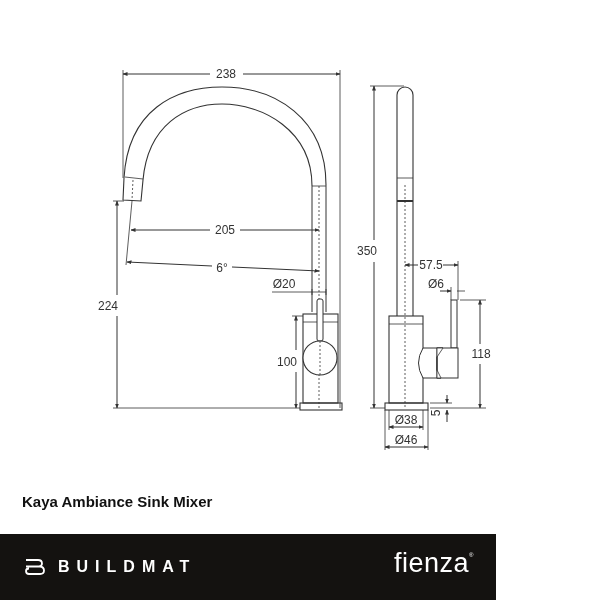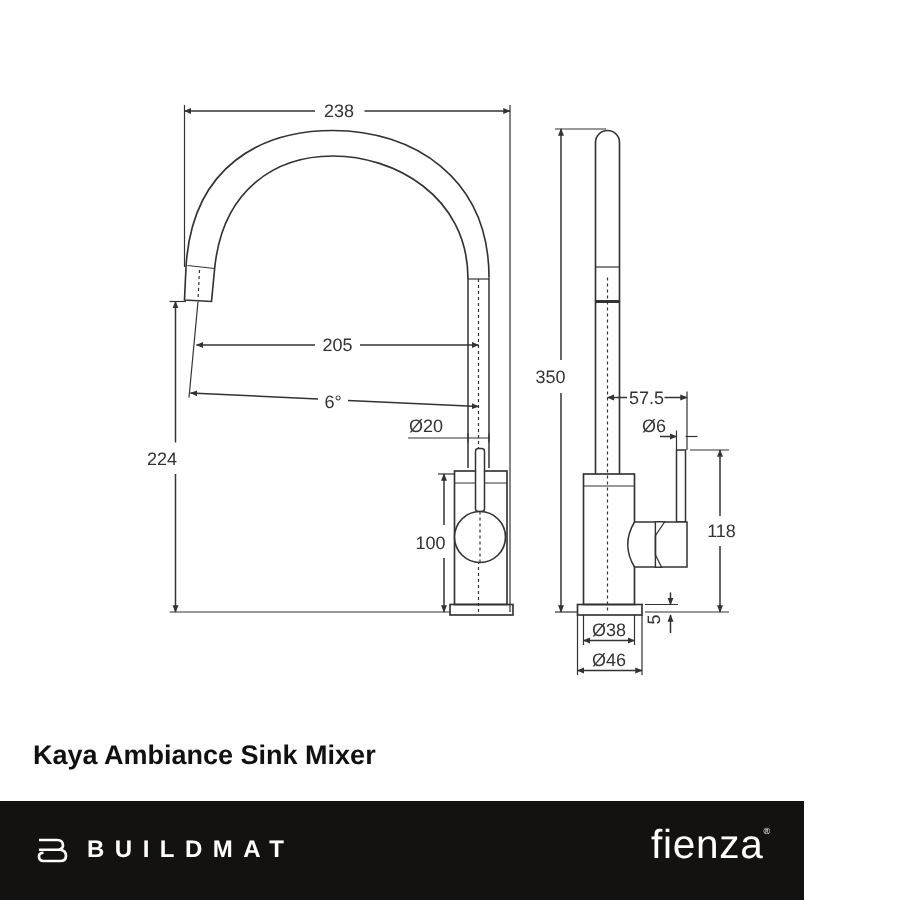--- a/index.html
+++ b/index.html
@@ -1,20 +1,20 @@
 <!DOCTYPE html>
 <html><head>
 <meta charset="utf-8">
 <style>
   html, body { margin:0; padding:0; }
   body { width:600px; height:600px; background:#ffffff; position:relative; overflow:hidden; font-family:"Liberation Sans", sans-serif; }
   #drawing { position:absolute; left:0; top:0; width:600px; height:480px; }
   .dim-text { font-family:"Liberation Sans", sans-serif; font-size:12px; fill:#333333; }
-  .product-title { position:absolute; left:22px; top:493px; font-size:18px; font-weight:bold; color:#111111; font-family:"Liberation Sans", sans-serif; }
-  .footer { position:absolute; left:0; top:534px; width:536px; height:66px; background:#141210; }
+  .product-title { position:absolute; left:22px; top:493px; font-size:15px; font-weight:bold; color:#111111; font-family:"Liberation Sans", sans-serif; }
+  .footer { position:absolute; left:0; top:534px; width:496px; height:66px; background:#141210; }
   .bm-logo { position:absolute; left:24px; top:24px; display:flex; align-items:center; }
   .bm-text { color:#ffffff; font-size:16px; letter-spacing:7px; font-weight:bold; margin-left:12px; font-family:"Liberation Sans", sans-serif; }
   .fienza { position:absolute; right:22px; top:14px; color:#ffffff; font-size:27px; font-family:"Liberation Sans", sans-serif; letter-spacing:0.5px; }
   .fienza sup { font-size:6px; vertical-align:top; position:relative; top:4px; }
 </style>
 </head>
 <body>
 
 <svg id="drawing" viewBox="0 0 600 480" xmlns="http://www.w3.org/2000/svg">
   <defs>

